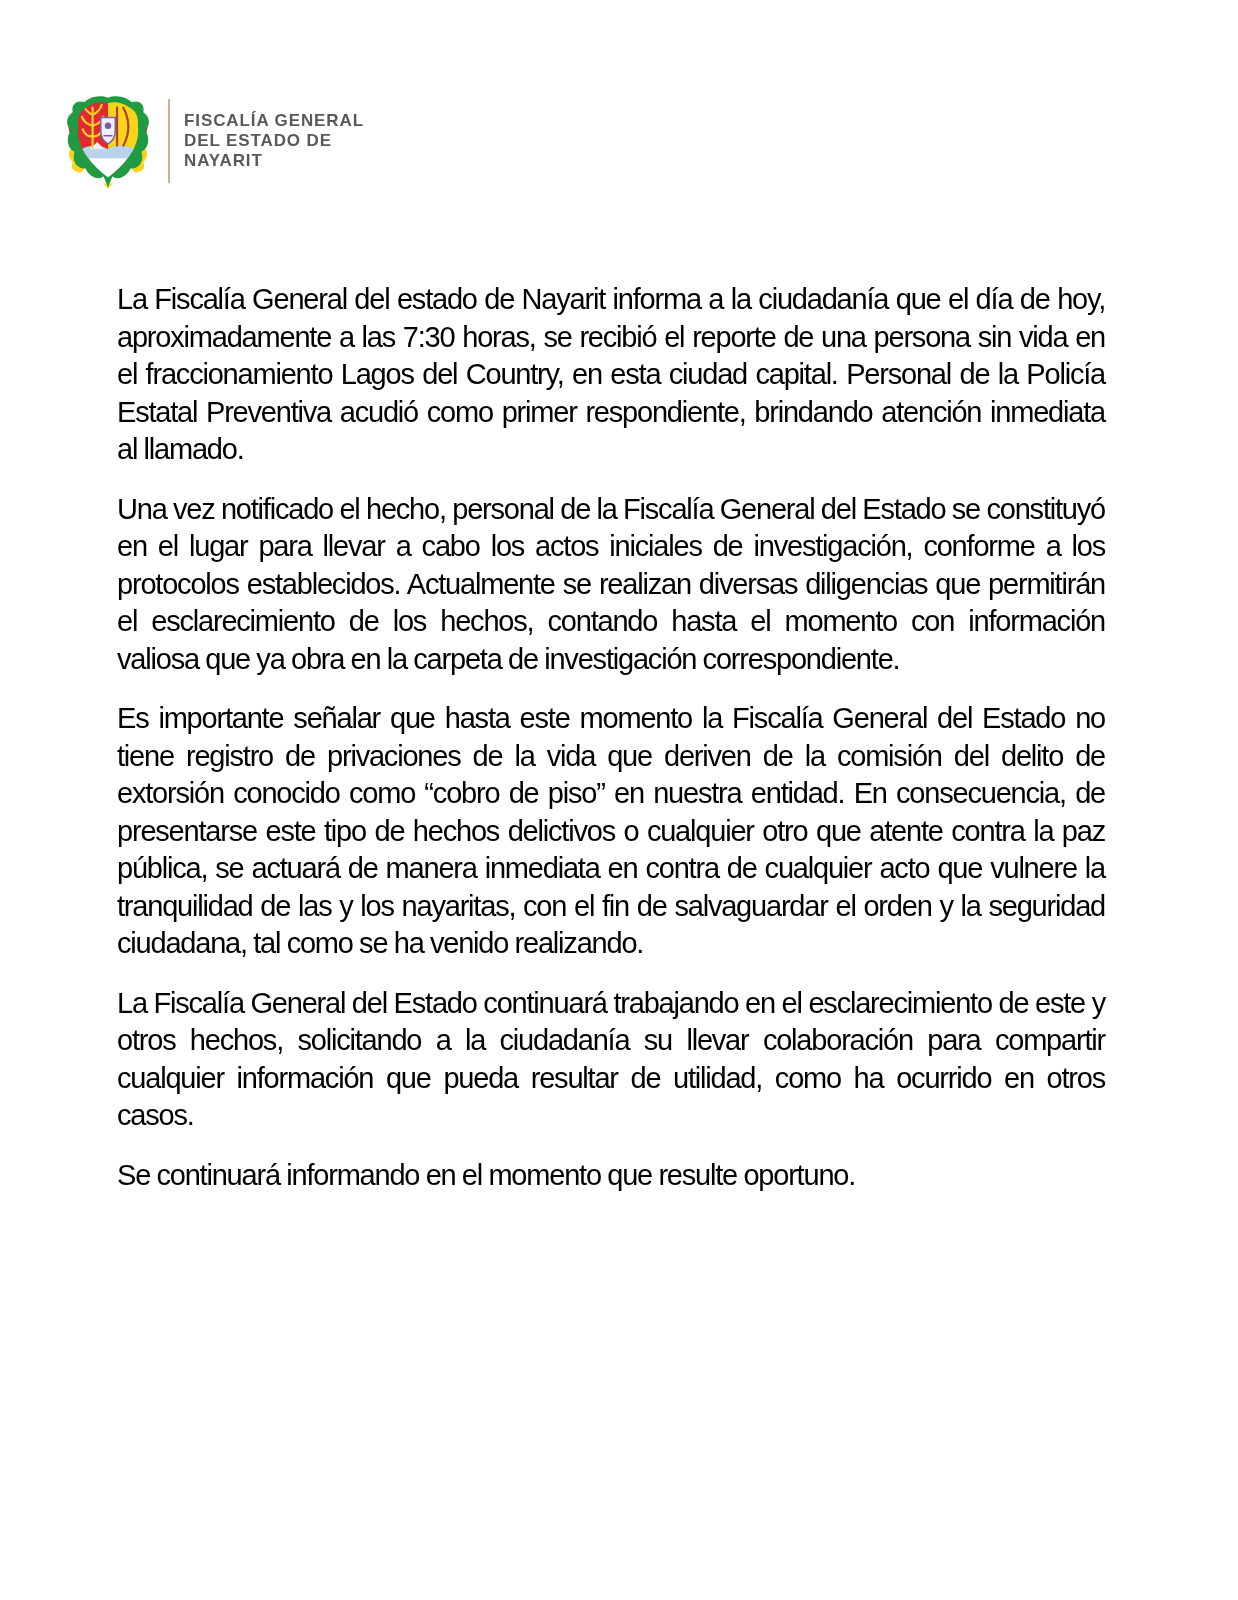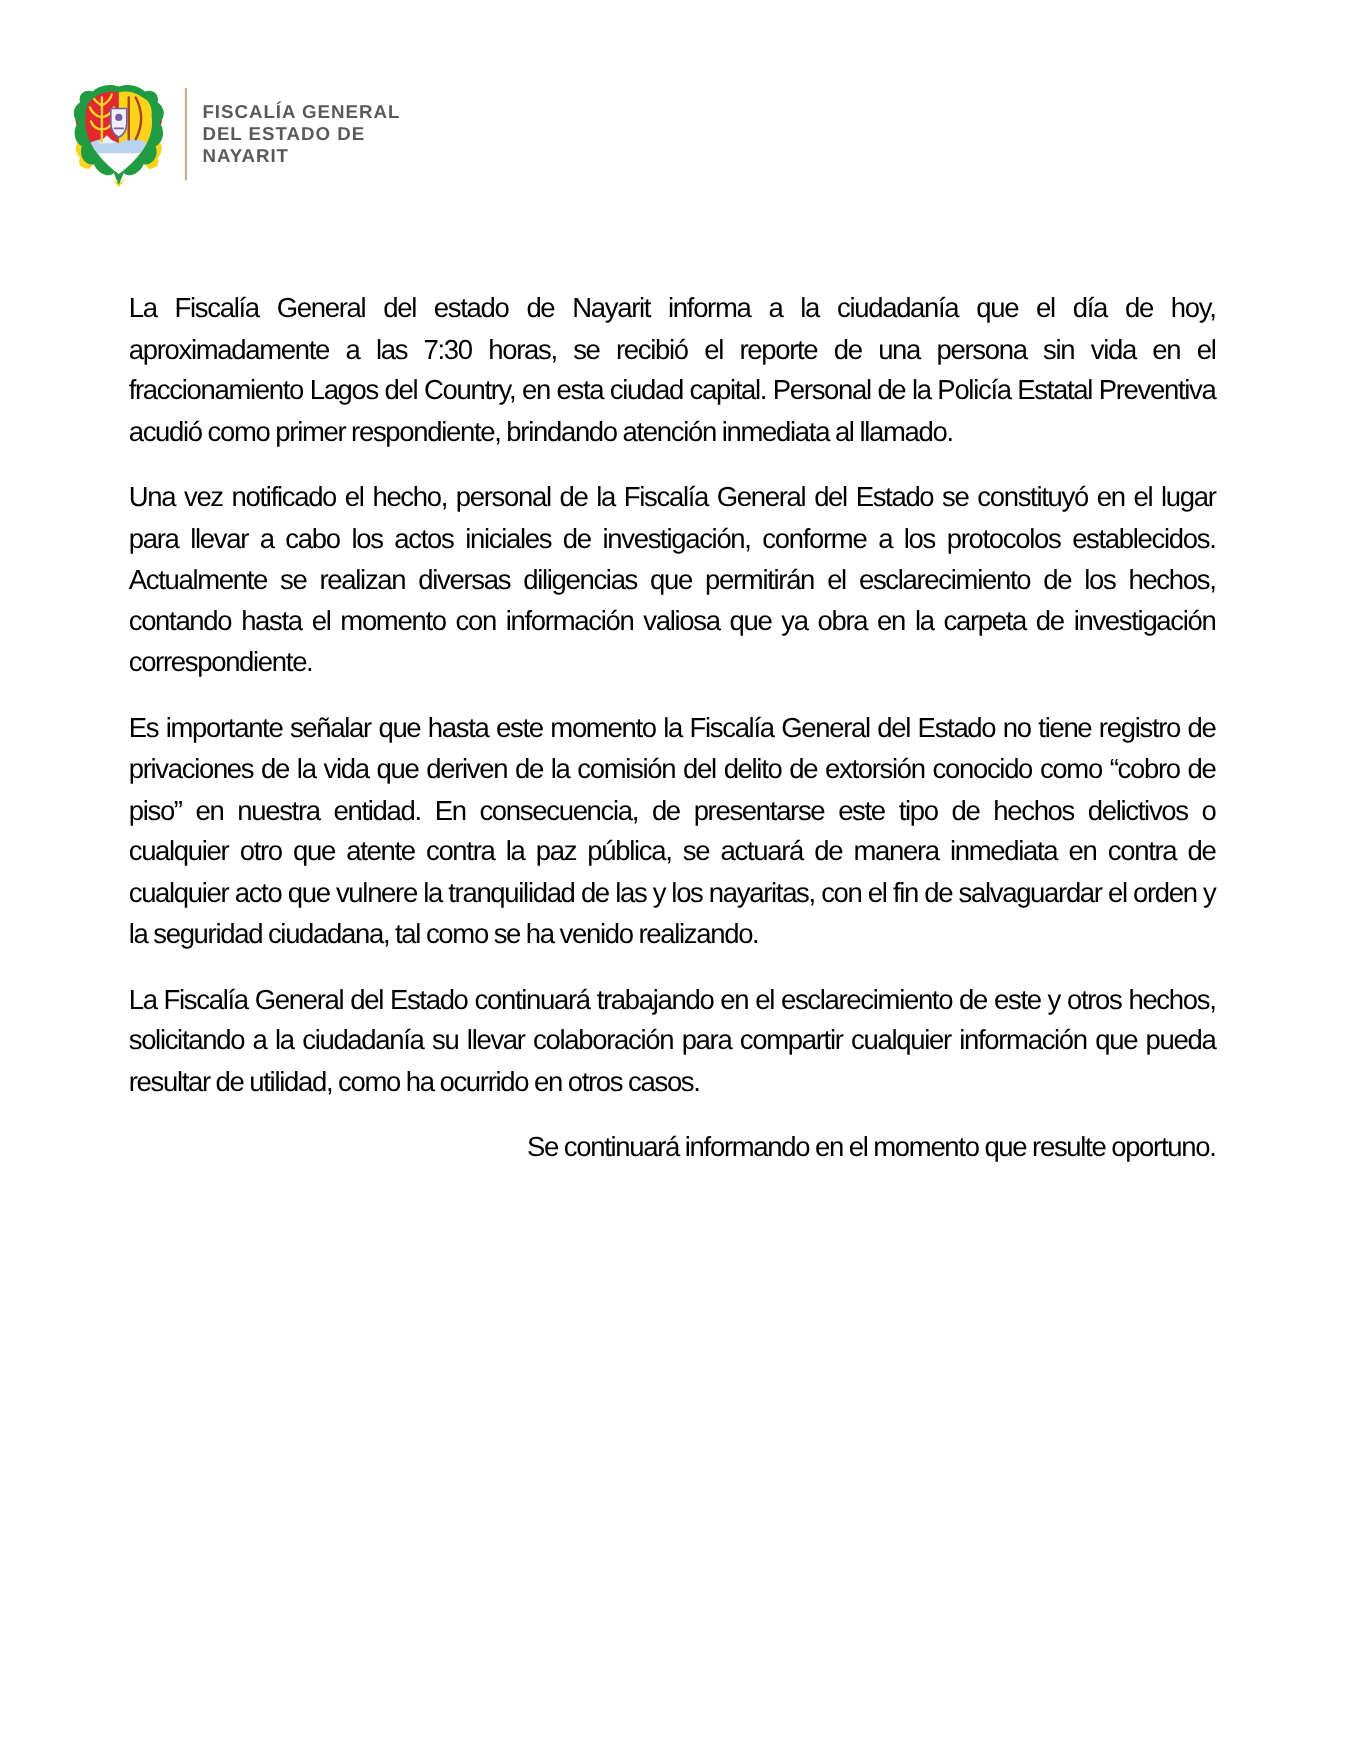--- a/index.html
+++ b/index.html
@@ -1,18 +1,18 @@
 <!DOCTYPE html>
 <html><head>
 <meta charset="utf-8">
 <style>
   html,body { margin:0; padding:0; background:#ffffff; }
   .page {
     position:relative; width:1238px; height:1195px; background:#ffffff;
-    font-family:"Liberation Sans", sans-serif; color:#000; overflow:hidden;
+    font-family:"Liberation Sans", sans-serif; color:#000; overflow:hidden;margin-top:19px;
   }
 
   
   .masthead { position:absolute; top:76px; left:60px; display:flex; align-items:flex-start; }
   .crest-top { width:96px; height:94px; display:block; }
   .masthead-divider { width:2px; height:84px; background:#c8b295; margin:4px 14px 0 12px; }
   .org-name {
     margin-top:16px; font-size:17px; font-weight:bold; color:#58595b;
     letter-spacing:0.9px; line-height:20px; text-transform:uppercase;
   }
@@ -20,23 +20,23 @@
   
   .comunicado {
     position:absolute; top:169px; right:133px; text-align:center;
     font-weight:bold; font-size:27px; line-height:32px; letter-spacing:-0.4px; color:#000;
   }
 
   
   .content { position:absolute; top:262px; left:117px; width:988px; }
   .content p {
     margin:0 0 22px 0; text-align:justify;
-    font-size:25px; line-height:37.5px; letter-spacing:-1.2px; word-spacing:-0.5px;
+    font-size:29px; line-height:37.5px; letter-spacing:-1.2px; word-spacing:-0.5px;
   }
-  .content p:last-of-type { margin-bottom:0; text-align:right; }
+  .content p:last-of-type { margin-bottom:0; text-align:left; }
   .end-mark {
     margin-top:36px; text-align:center; font-weight:bold;
     font-size:28px; letter-spacing:0.5px;
   }
 
   
   .footer-gradient {
     position:absolute; left:2px; top:1478px; width:245px; height:70px;
     background:linear-gradient(90deg, #d2c5b2 0%, #e6ddd1 35%, #ffffff 100%);
   }

